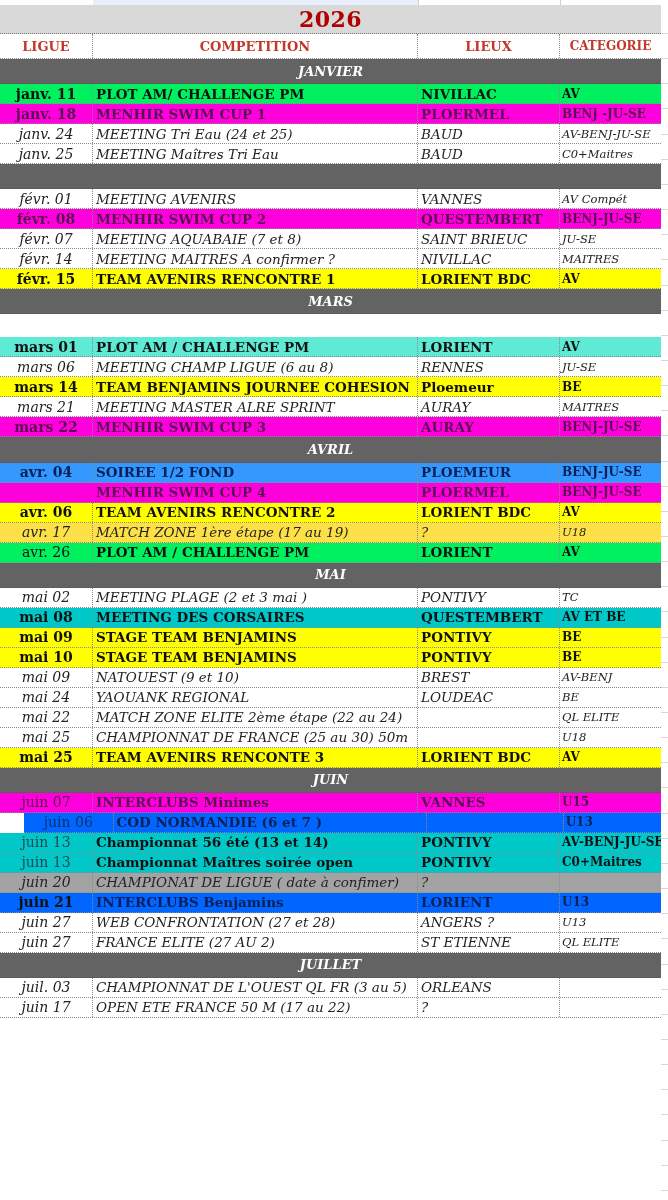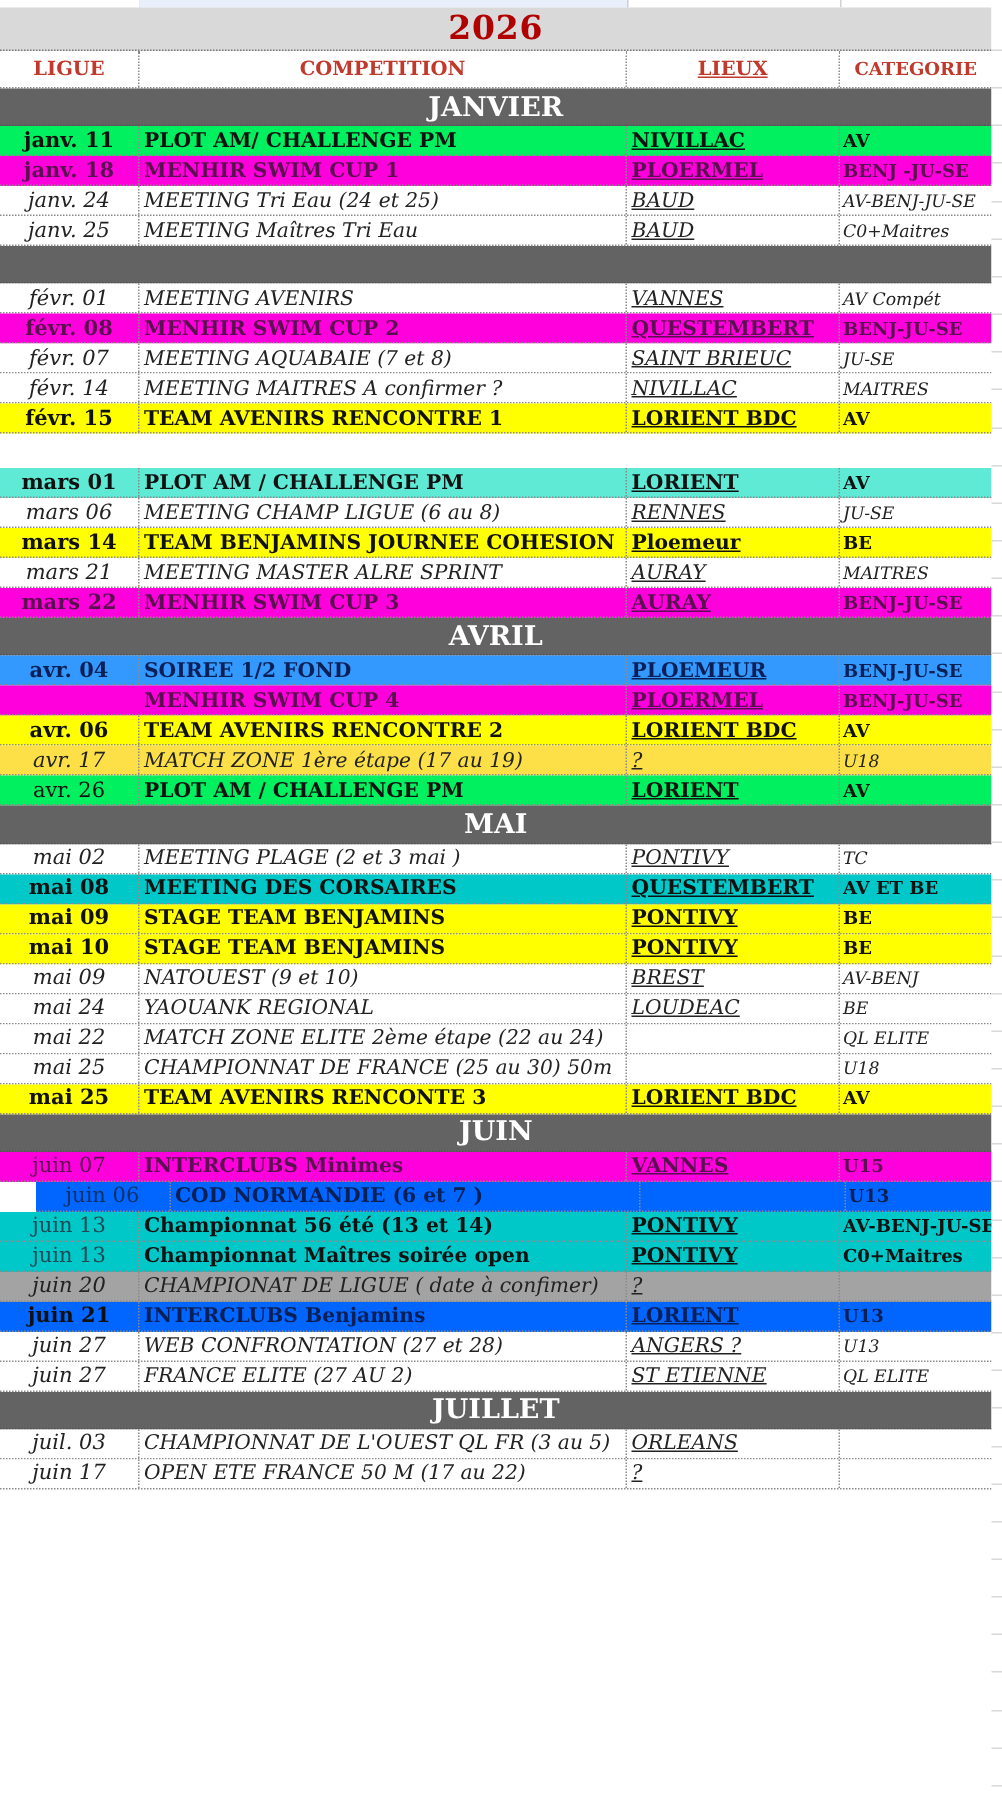--- a/index.html
+++ b/index.html
@@ -8,27 +8,27 @@
   .topstrip .cell { position:absolute; top:0; height:5px; border-right:1px solid #d0d0d0; }
   .sheet { position:absolute; left:0; top:5px; width:661px; }
   .right-strip { position:absolute; left:661px; top:0; width:7px; height:1200px; background:#fff; }
   .right-strip .gl { position:absolute; left:0; width:7px; height:1px; background:#d8d8d8; }
   .title-row { height:28px; background:#d9d9d9; display:flex; align-items:center; justify-content:center; border-bottom:1px dotted #777; }
   .title-row span { color:#b00000; font-weight:bold; font-size:22px; letter-spacing:0.5px; }
   .row { display:flex; height:20px; box-sizing:border-box; border-bottom:1px dotted #8a8a8a; }
   .row > div { box-sizing:border-box; display:flex; align-items:center; white-space:nowrap; overflow:hidden; border-right:1px dotted #8a8a8a; }
   .c-date { width:93px; justify-content:center; }
   .c-comp { width:325px; padding-left:3px; }
-  .c-lieu { width:142px; padding-left:3px;text-decoration:underline; }
+  .c-lieu { width:142px; padding-left:3px; }
   .c-cat { width:101px; padding-left:2px; border-right:none !important; }
   .hdr { height:25px; background:#fff; }
   .hdr > div { justify-content:center !important; padding-left:0 !important; color:#c0392b; font-weight:bold; font-size:13px; }
   .hdr .c-cat { font-size:12px; }
   .month { height:25.15px; background:#636363; display:flex; align-items:center; justify-content:center; border-bottom:1px dotted #555; box-sizing:border-box; }
-  .month span { color:#fff; font-weight:bold; font-size:18px; }
+  .month span { color:#fff; font-weight:bold; font-size:13px;font-style:italic; }
   .bold > div { font-weight:bold; font-style:normal; font-size:13.5px; color:#111; }
   .bold .c-cat { font-size:12px; }
   .ital > div { font-style:italic; font-weight:normal; font-size:13.5px; color:#222; }
   .ital .c-cat { font-size:11.5px; }
   .ital .c-date { font-size:14px; }
   .bold .c-date { font-size:14px; }
 </style>
 </head>
 <body>
 
@@ -101,20 +101,23 @@
         <div class="c-date">févr. 14</div>
         <div class="c-comp">MEETING MAITRES A confirmer ?</div>
         <div class="c-lieu">NIVILLAC</div>
         <div class="c-cat">MAITRES</div>
       </div>
       <div class="row bold" style="background: rgb(255, 255, 0);">
         <div class="c-date">févr. 15</div>
         <div class="c-comp">TEAM AVENIRS RENCONTRE 1</div>
         <div class="c-lieu">LORIENT BDC</div>
         <div class="c-cat">AV</div>
+      </div>
+      <div class="month">
+        <span>MARS</span>
       </div>
       <div class="row bold" style="background: #5eead4; margin-top: 23px;">
         <div class="c-date">mars 01</div>
         <div class="c-comp">PLOT AM / CHALLENGE PM</div>
         <div class="c-lieu">LORIENT</div>
         <div class="c-cat">AV</div>
       </div>
       <div class="row ital" style="background: rgb(255, 255, 255);">
         <div class="c-date">mars 06</div>
         <div class="c-comp">MEETING  CHAMP LIGUE (6 au 8)</div>

